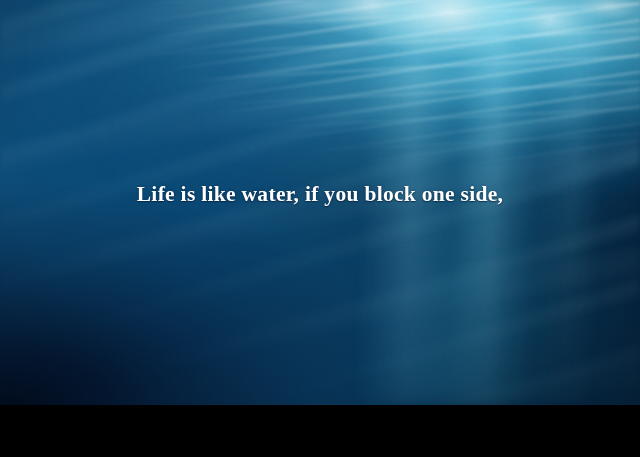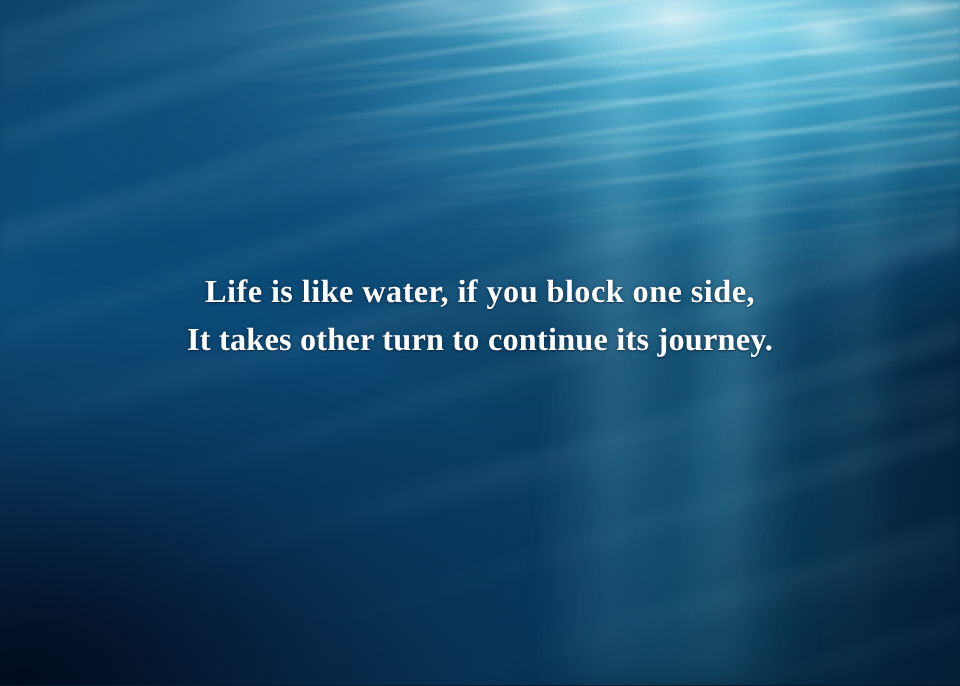--- a/index.html
+++ b/index.html
@@ -8,21 +8,21 @@
     padding: 0;
     background: #000;
   }
   body {
     font-family: "Liberation Serif", "DejaVu Serif", serif;
   }
 
   #scene {
     position: relative;
     width: 640px;
-    height: 457px;
+    height: 405px;
     overflow: hidden;
     background: #0a3a5e;
   }
 
   
 
   
   .layer {
     position: absolute;
     inset: 0;
@@ -238,16 +238,15 @@
   <div id="ripples"></div>
 
   <div class="layer" id="rays-diagonal"></div>
   <div class="layer" id="rays-vertical"></div>
   <div class="layer" id="shaft-glow"></div>
   <div class="layer" id="haze"></div>
   <div class="layer" id="vignette"></div>
 
   <div id="quote">
     <span class="line line-1">Life is like water, if you block one side,</span>
-    <span class="line line-2">It takes other turn to continue its journey.</span>
   </div>
 
 </div>
 
 </body></html>

